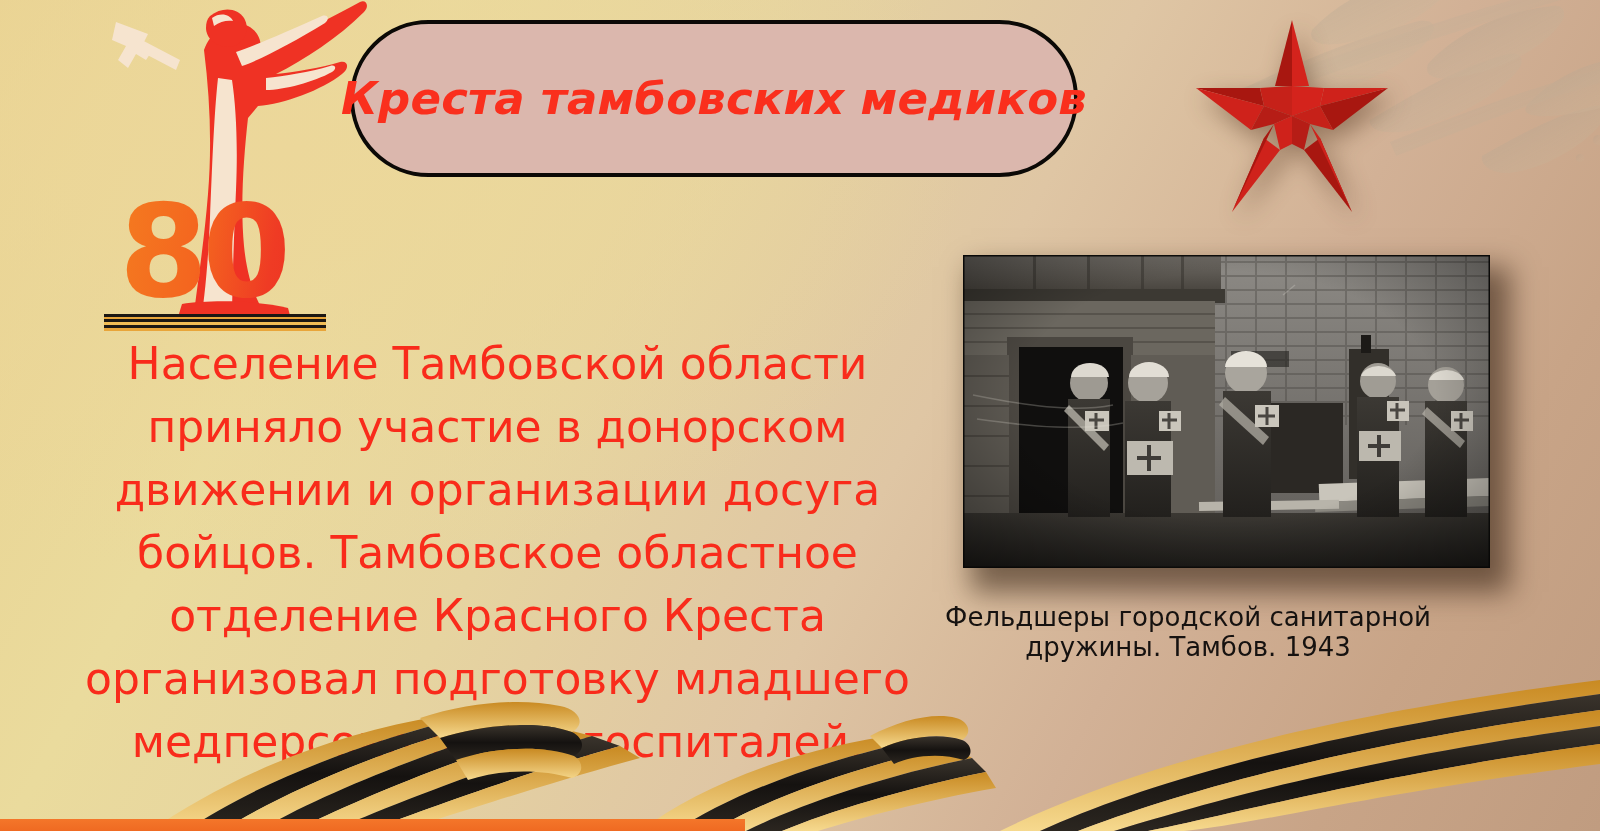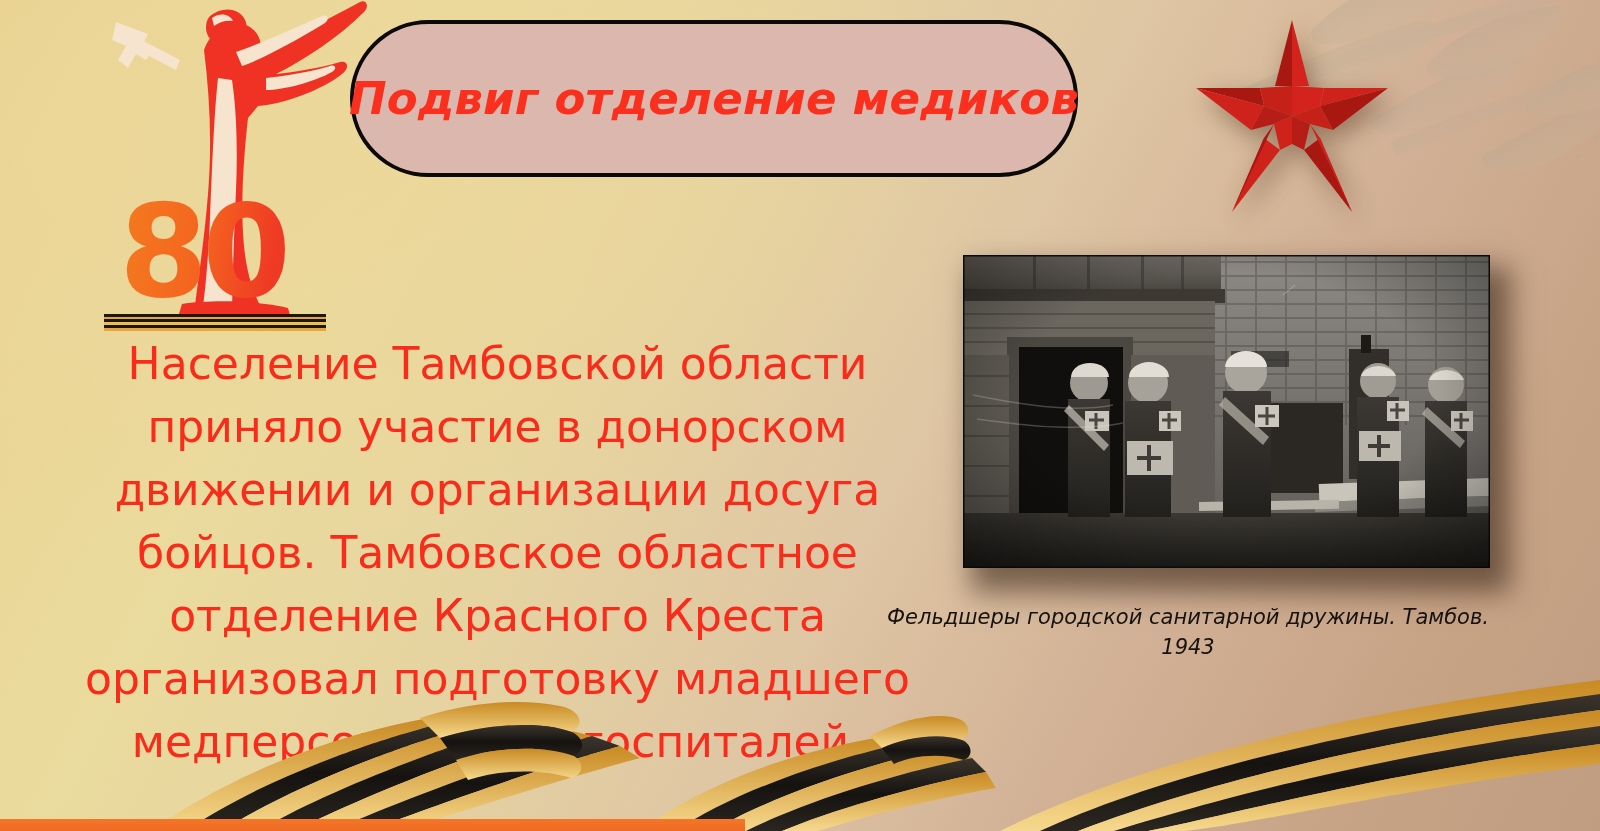--- a/index.html
+++ b/index.html
@@ -143,24 +143,23 @@
 
   
   .caption {
     position: absolute;
     left: 880;
     left: 878px;
     top: 602px;
     width: 620px;
     text-align: center;
     font-family: "DejaVu Sans", sans-serif;
-    font-size: 21px;
+    font-size: 26px;
     line-height: 30px;
     color: #161210;
-    font-style: italic;
   }
 
   
   .bottom-ribbon {
     position: absolute;
     left: 0;
     bottom: 0;
     width: 1600px;
     height: 185px;
     pointer-events: none;
@@ -241,21 +240,21 @@
       <polygon points="100,104 100,74 68,76 72,94" fill="#c62119"></polygon>
       <polygon points="100,104 100,74 132,76 128,94" fill="#d4231c"></polygon>
       <polygon points="100,104 72,94 59,118 82,112" fill="#b61d16"></polygon>
       <polygon points="100,104 128,94 141,118 118,112" fill="#c62119"></polygon>
       <polygon points="100,104 82,112 88,138 100,132" fill="#cf221b"></polygon>
       <polygon points="100,104 118,112 112,138 100,132" fill="#b61d16"></polygon>
     </g>
   </svg>
 
   <div class="title-pill">
-    <span class="title-text">Подвиг отделение медиков</span>
+    <span class="title-text">Креста тамбовских медиков</span>
   </div>
 
   <div class="body-text">Население Тамбовской области приняло участие в донорском движении и организации досуга бойцов. Тамбовское областное отделение Красного Креста организовал подготовку младшего медперсонала для госпиталей.</div>
 
   <div class="photo">
     <svg viewBox="0 0 527 313" width="527" height="313">
       <defs>
         <linearGradient id="wall" x1="0" y1="0" x2="0" y2="1">
           <stop offset="0" stop-color="#8d8a85"></stop>
           <stop offset="1" stop-color="#5d5a56"></stop>

